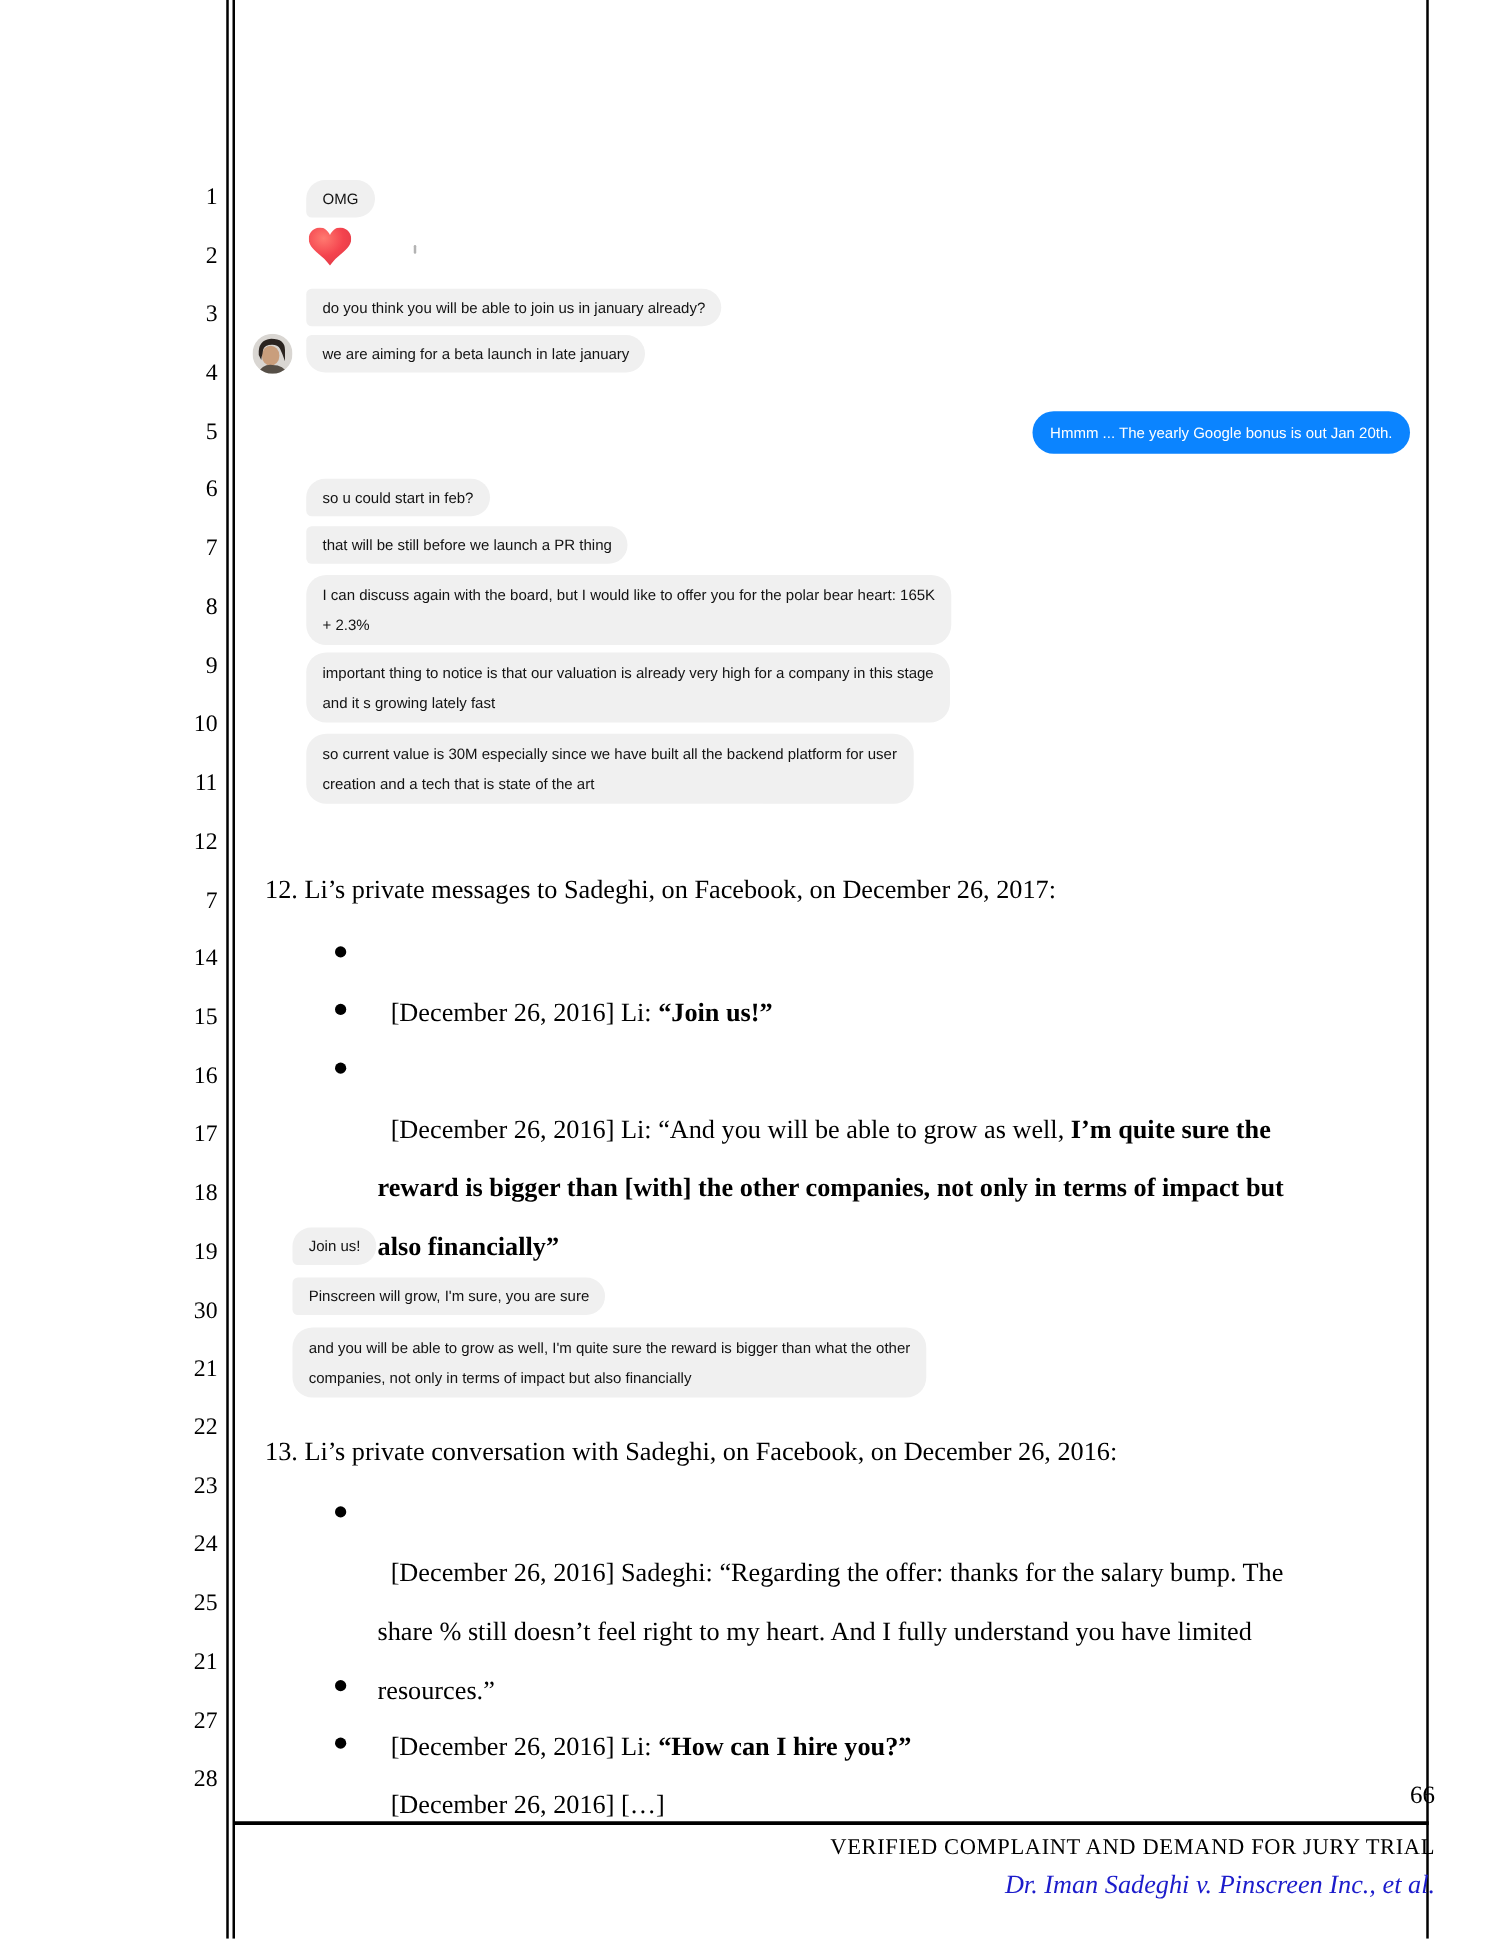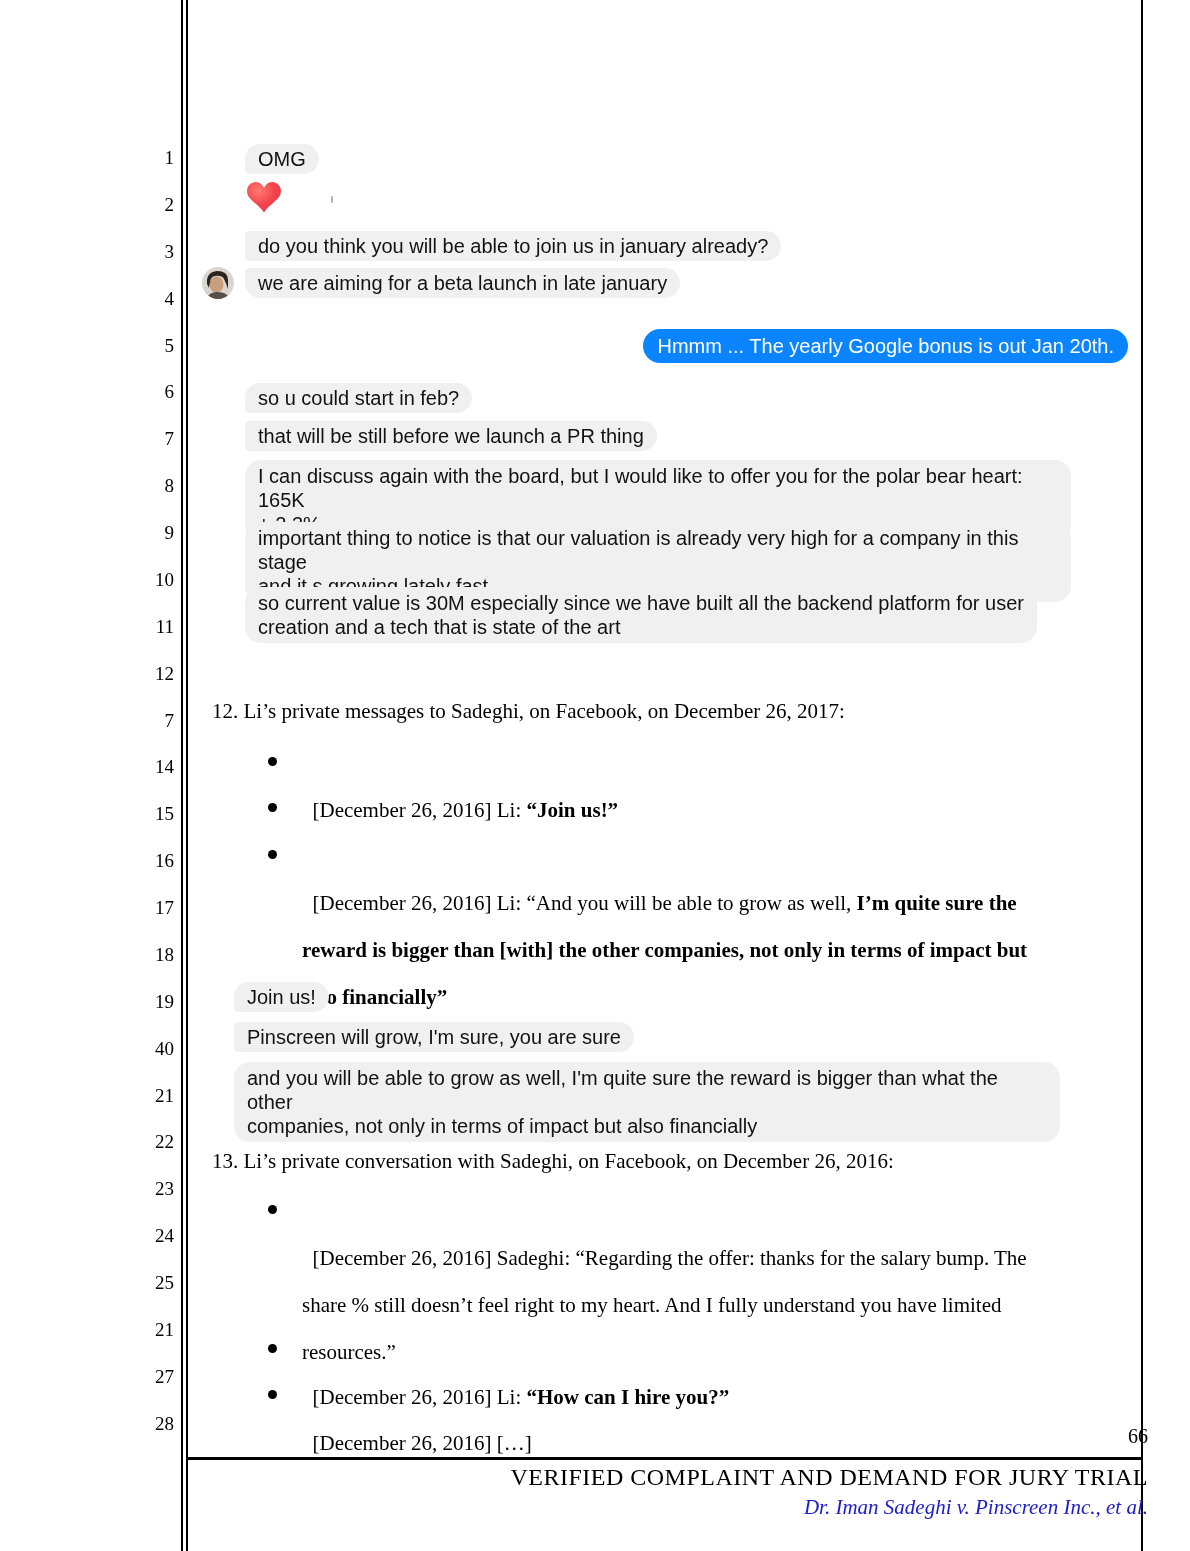--- a/index.html
+++ b/index.html
@@ -10,40 +10,40 @@
   
   .vrule{position:absolute;top:0;bottom:0;width:2px;background:#000;}
   .hrule{position:absolute;height:3px;background:#000;}
 
   
   .ln{position:absolute;left:0;width:174px;text-align:right;
       font-size:19px;line-height:22px;font-family:"Liberation Serif",serif;}
 
   
   .bubble{position:absolute;background:#f0f0f0;color:#121212;
-          font-family:"Liberation Sans",sans-serif;font-size:20px;line-height:22px;
+          font-family:"Liberation Sans",sans-serif;font-size:12px;line-height:22px;
           padding:4px 13px;width:max-content;max-width:800px;white-space:pre-wrap;}
   .bubble.two{line-height:24px;border-radius:16px;}
   .r-first{border-radius:17px 17px 17px 5px;}
   .r-mid{border-radius:5px 17px 17px 5px;}
   .r-last{border-radius:5px 17px 17px 17px;}
   .bubble.blue{background:#0b84ff;color:#ffffff;border-radius:17px;padding:6px 14px;}
 
   .artifact{position:absolute;width:2px;height:7px;background:#b3b3b3;border-radius:2px;}
 
   
   .doc-h{position:absolute;font-size:21px;line-height:47px;white-space:pre-wrap;}
   .bullet{position:absolute;left:302px;width:832px;font-size:21px;line-height:47px;white-space:pre-wrap;}
   .bullet .dot{position:absolute;left:-34px;top:17px;width:9px;height:9px;border-radius:50%;background:#000;}
   .bold{font-weight:bold;}
 
   
   .f-center{position:absolute;left:196px;width:952px;text-align:right;}
   .f-page{font-size:20px;line-height:24px;}
-  .f-title{font-size:24px;line-height:28px;letter-spacing:0.5px;}
+  .f-title{font-size:18px;line-height:28px;letter-spacing:0.5px;}
   .f-case{font-size:21px;line-height:27px;font-style:italic;color:#1c1ccb;}
 </style>
 </head>
 <body>
 
 <div class="vrule" style="left:181px"></div>
 <div class="vrule" style="left:186px"></div>
 <div class="vrule" style="left:1141px"></div>
 
 <div>
@@ -59,21 +59,21 @@
   <div class="ln" style="top:569px">10</div>
   <div class="ln" style="top:616px">11</div>
   <div class="ln" style="top:663px">12</div>
   <div class="ln" style="top:710px">7</div>
   <div class="ln" style="top:756px">14</div>
   <div class="ln" style="top:803px">15</div>
   <div class="ln" style="top:850px">16</div>
   <div class="ln" style="top:897px">17</div>
   <div class="ln" style="top:944px">18</div>
   <div class="ln" style="top:991px">19</div>
-  <div class="ln" style="top:1038px">40</div>
+  <div class="ln" style="top:1038px">30</div>
   <div class="ln" style="top:1085px">21</div>
   <div class="ln" style="top:1131px">22</div>
   <div class="ln" style="top:1178px">23</div>
   <div class="ln" style="top:1225px">24</div>
   <div class="ln" style="top:1272px">25</div>
   <div class="ln" style="top:1319px">21</div>
   <div class="ln" style="top:1366px">27</div>
   <div class="ln" style="top:1413px">28</div>
 </div>
 

